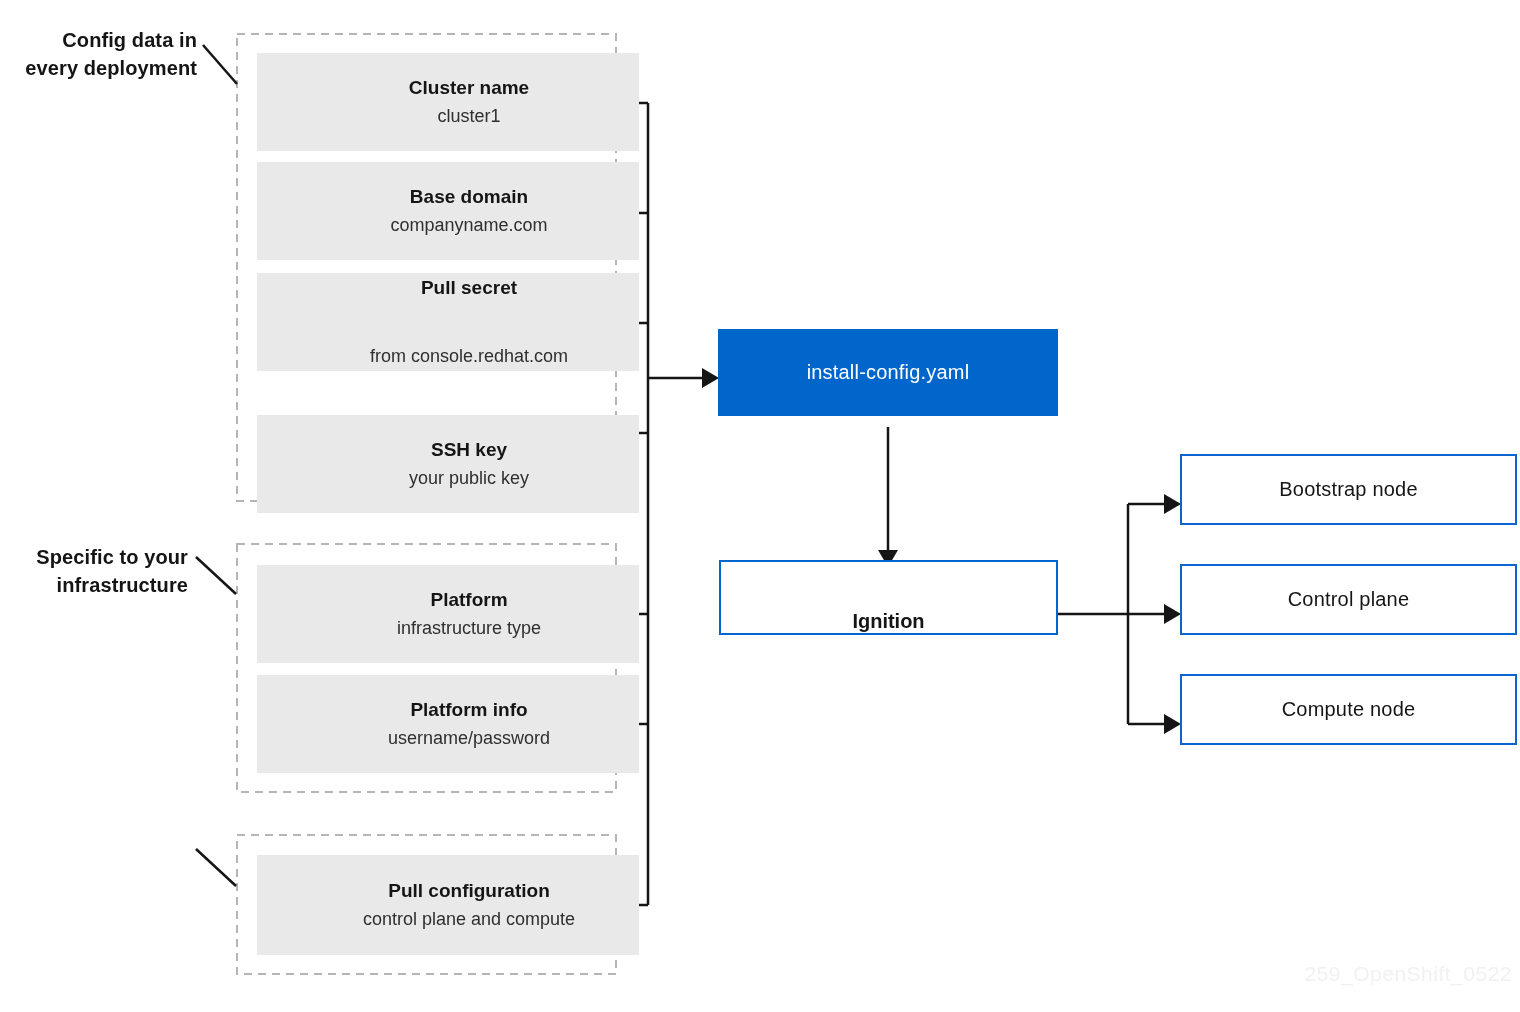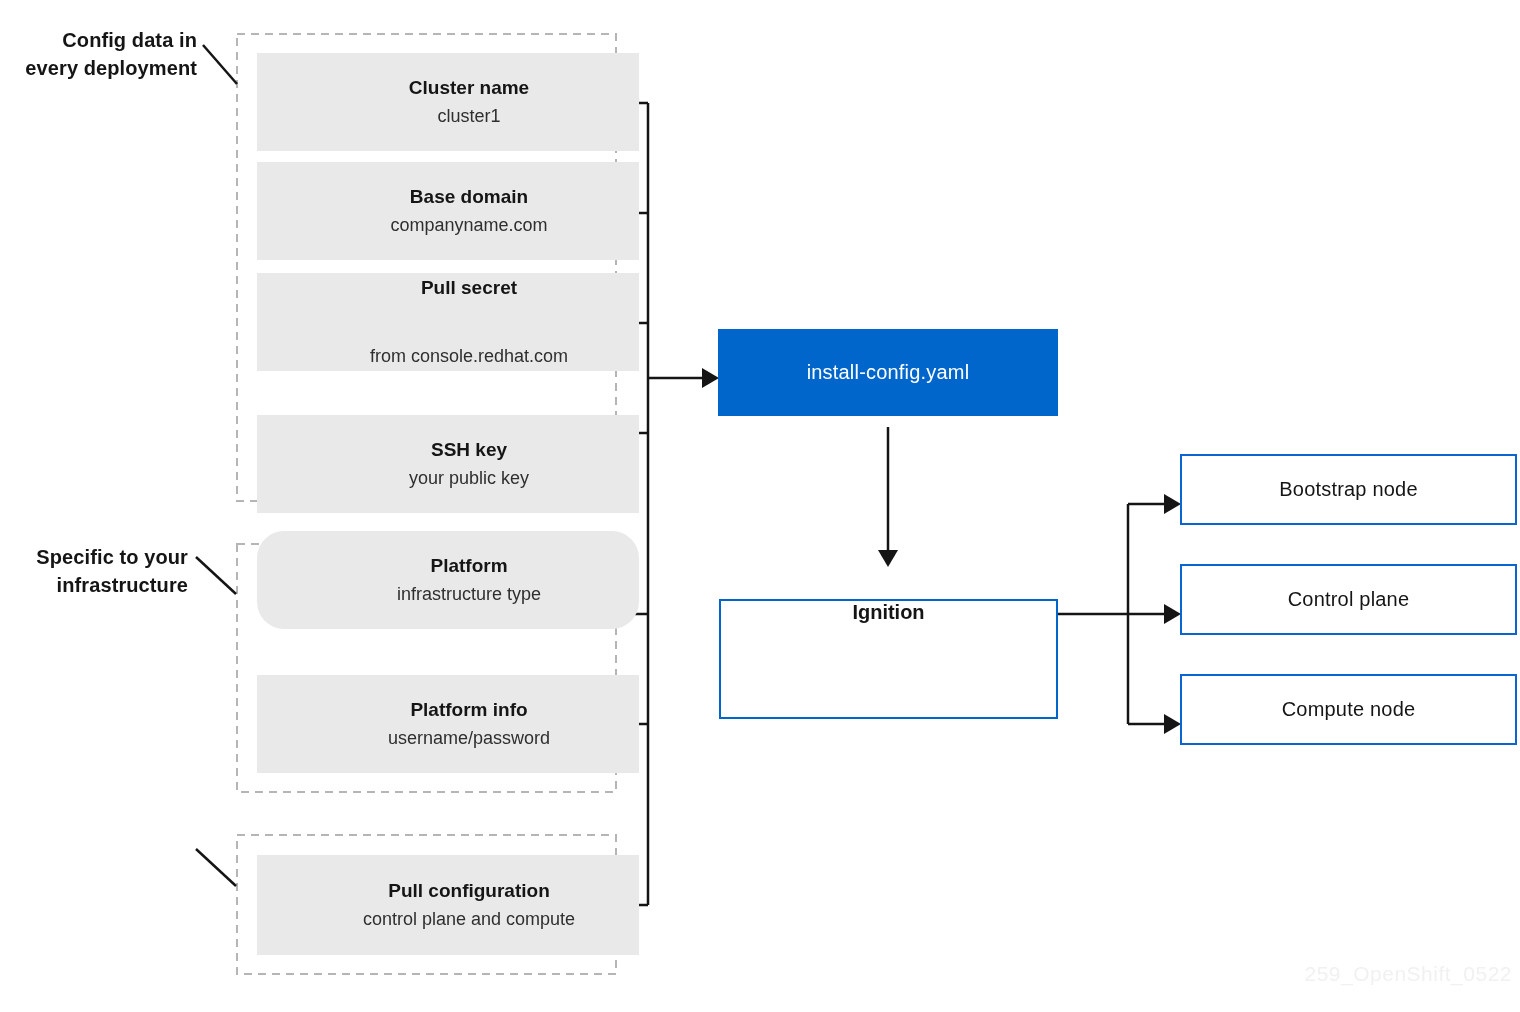--- a/index.html
+++ b/index.html
@@ -71,28 +71,28 @@
     justify-content: center;
     font-size: 20px;
     font-weight: 500;
     color: #ffffff;
     letter-spacing: 0.2px;
   }
   .ignition-box {
     position: absolute;
     z-index: 2;
     left: 719px;
-    top: 599px;
+    top: 560px;
     width: 339px;
-    height: 120px;
+    height: 75px;
     background: #ffffff;
     border: 2px solid #0066cc;
     box-sizing: border-box;
     display: flex;
-    align-items: flex-start;
+    align-items: flex-end;
     justify-content: center;
     font-size: 20px;
     font-weight: 600;
     color: #151515;
   }
   .node-box {
     position: absolute;
     z-index: 2;
     left: 1180px;
     width: 337px;
@@ -174,21 +174,21 @@
   </div>
   <div class="gbox" style="top:273px;gap:47px;">
     <div class="gbox-title">Pull secret</div>
     <div class="gbox-sub">from console.redhat.com</div>
   </div>
   <div class="gbox" style="top:383px;margin-top:32px;">
     <div class="gbox-title">SSH key</div>
     <div class="gbox-sub">your public key</div>
   </div>
 
-  <div class="gbox" style="top:531px;border-radius:27px;">
+  <div class="gbox" style="top:565px;">
     <div class="gbox-title">Platform</div>
     <div class="gbox-sub">infrastructure type</div>
   </div>
   <div class="gbox" style="top:675px;">
     <div class="gbox-title">Platform info</div>
     <div class="gbox-sub">username/password</div>
   </div>
 
   <div class="gbox" style="top:855px;height:100px;">
     <div class="gbox-title">Pull configuration</div>

